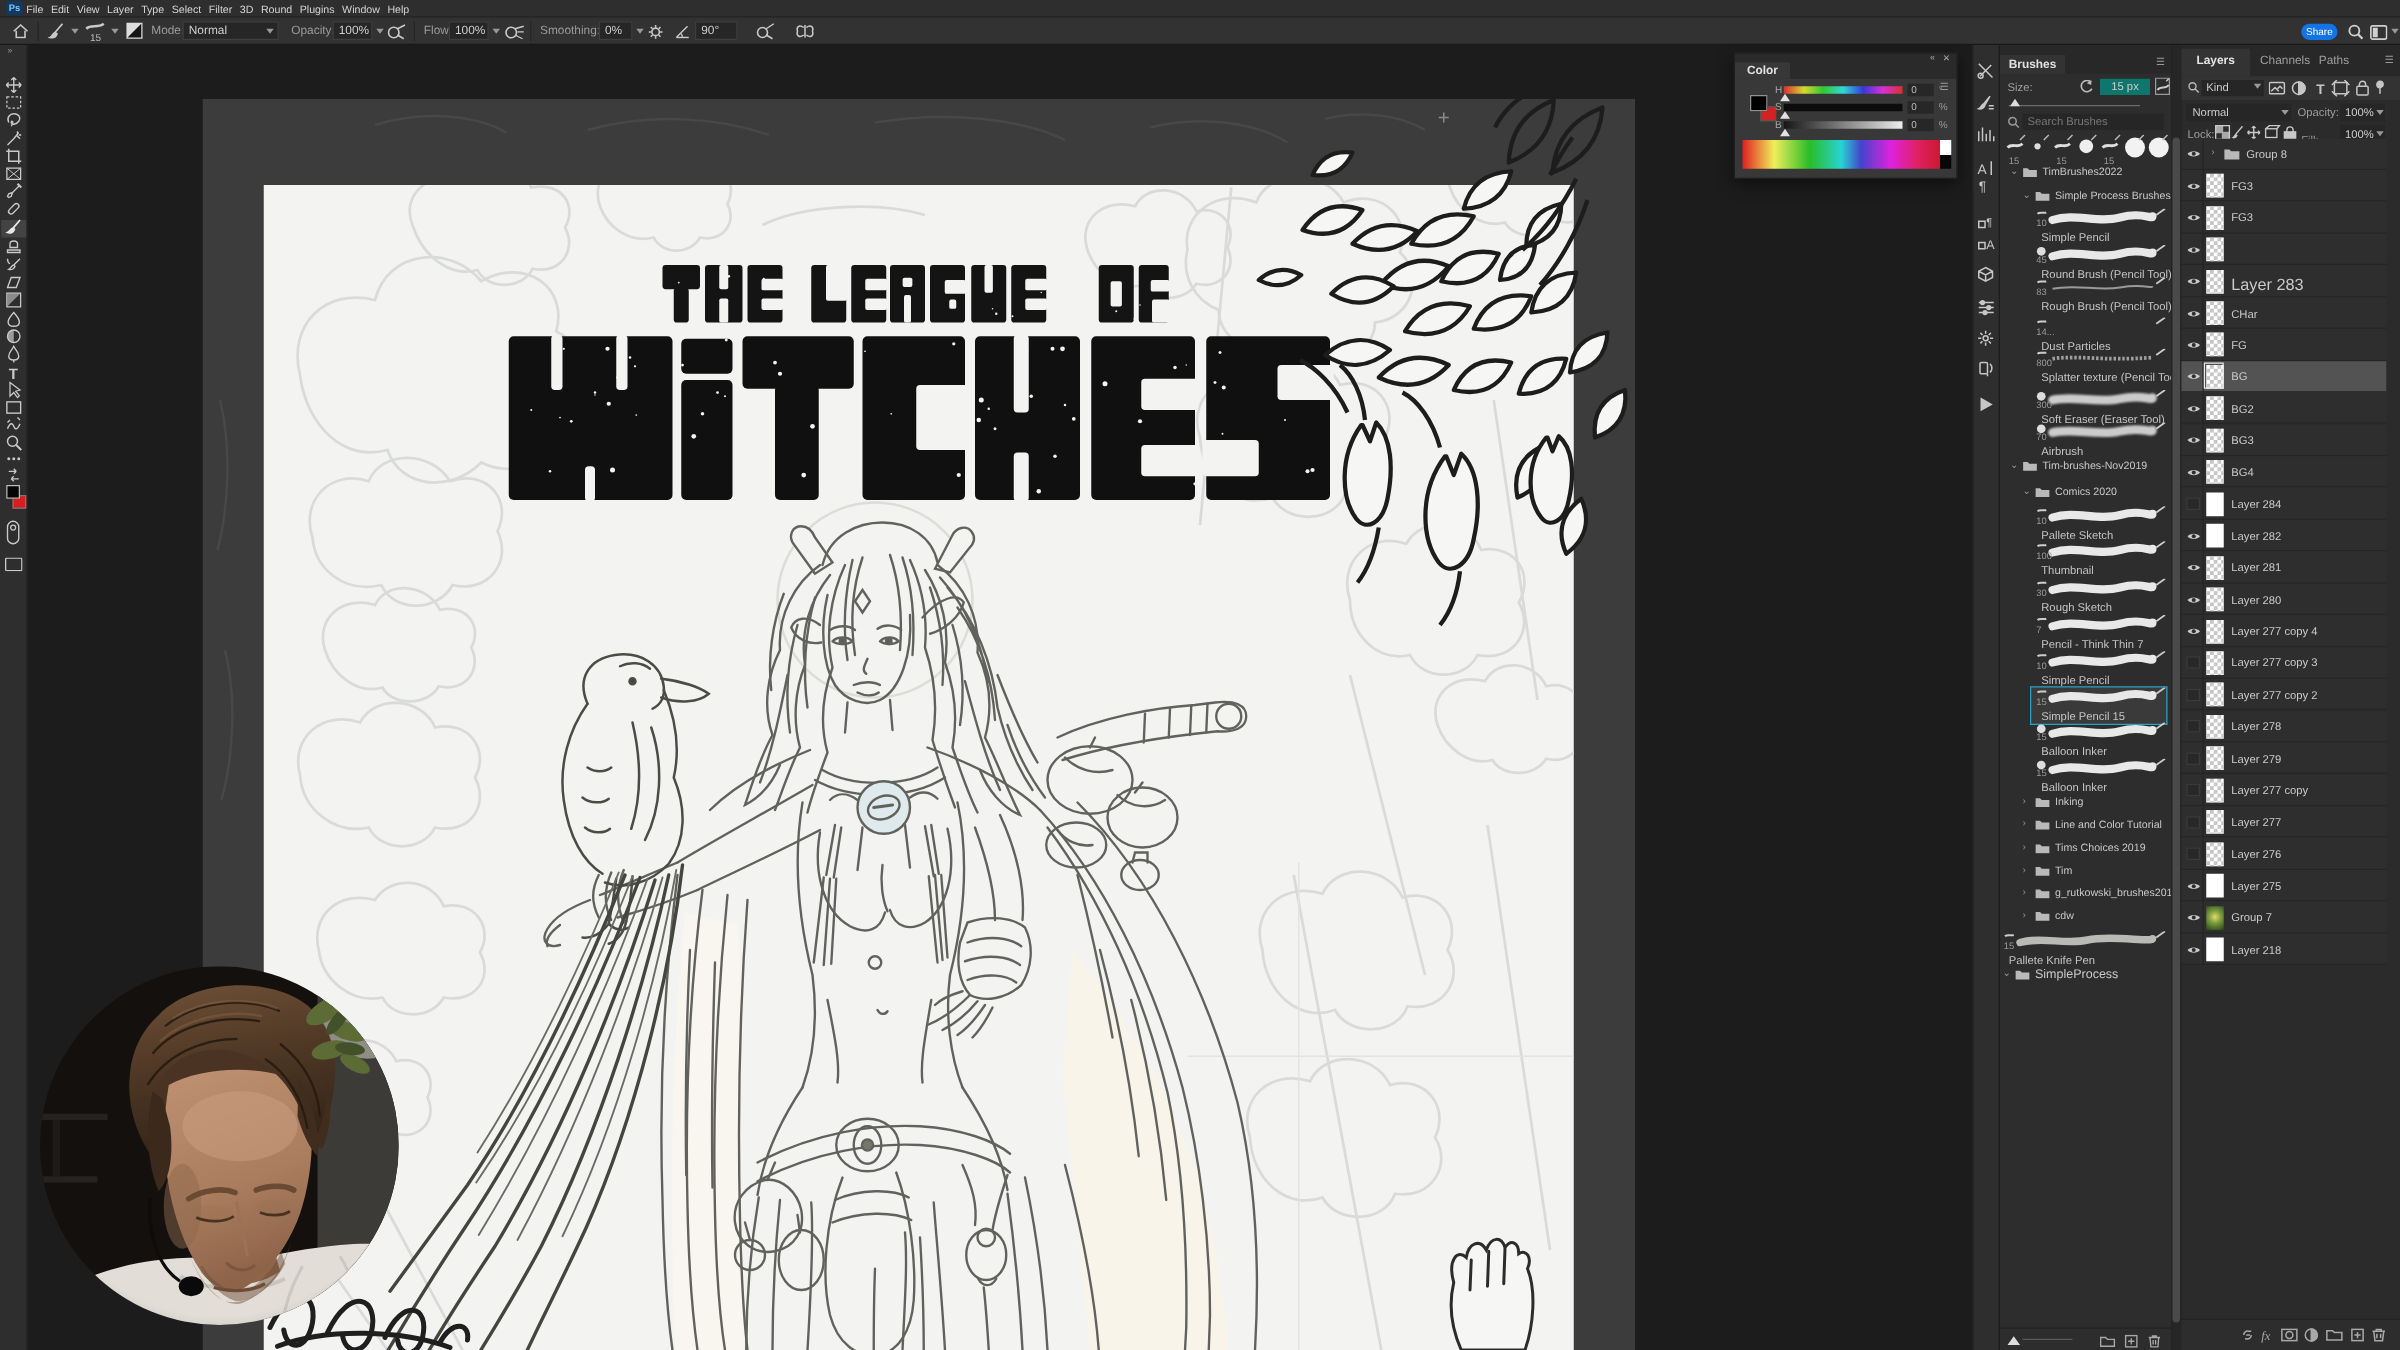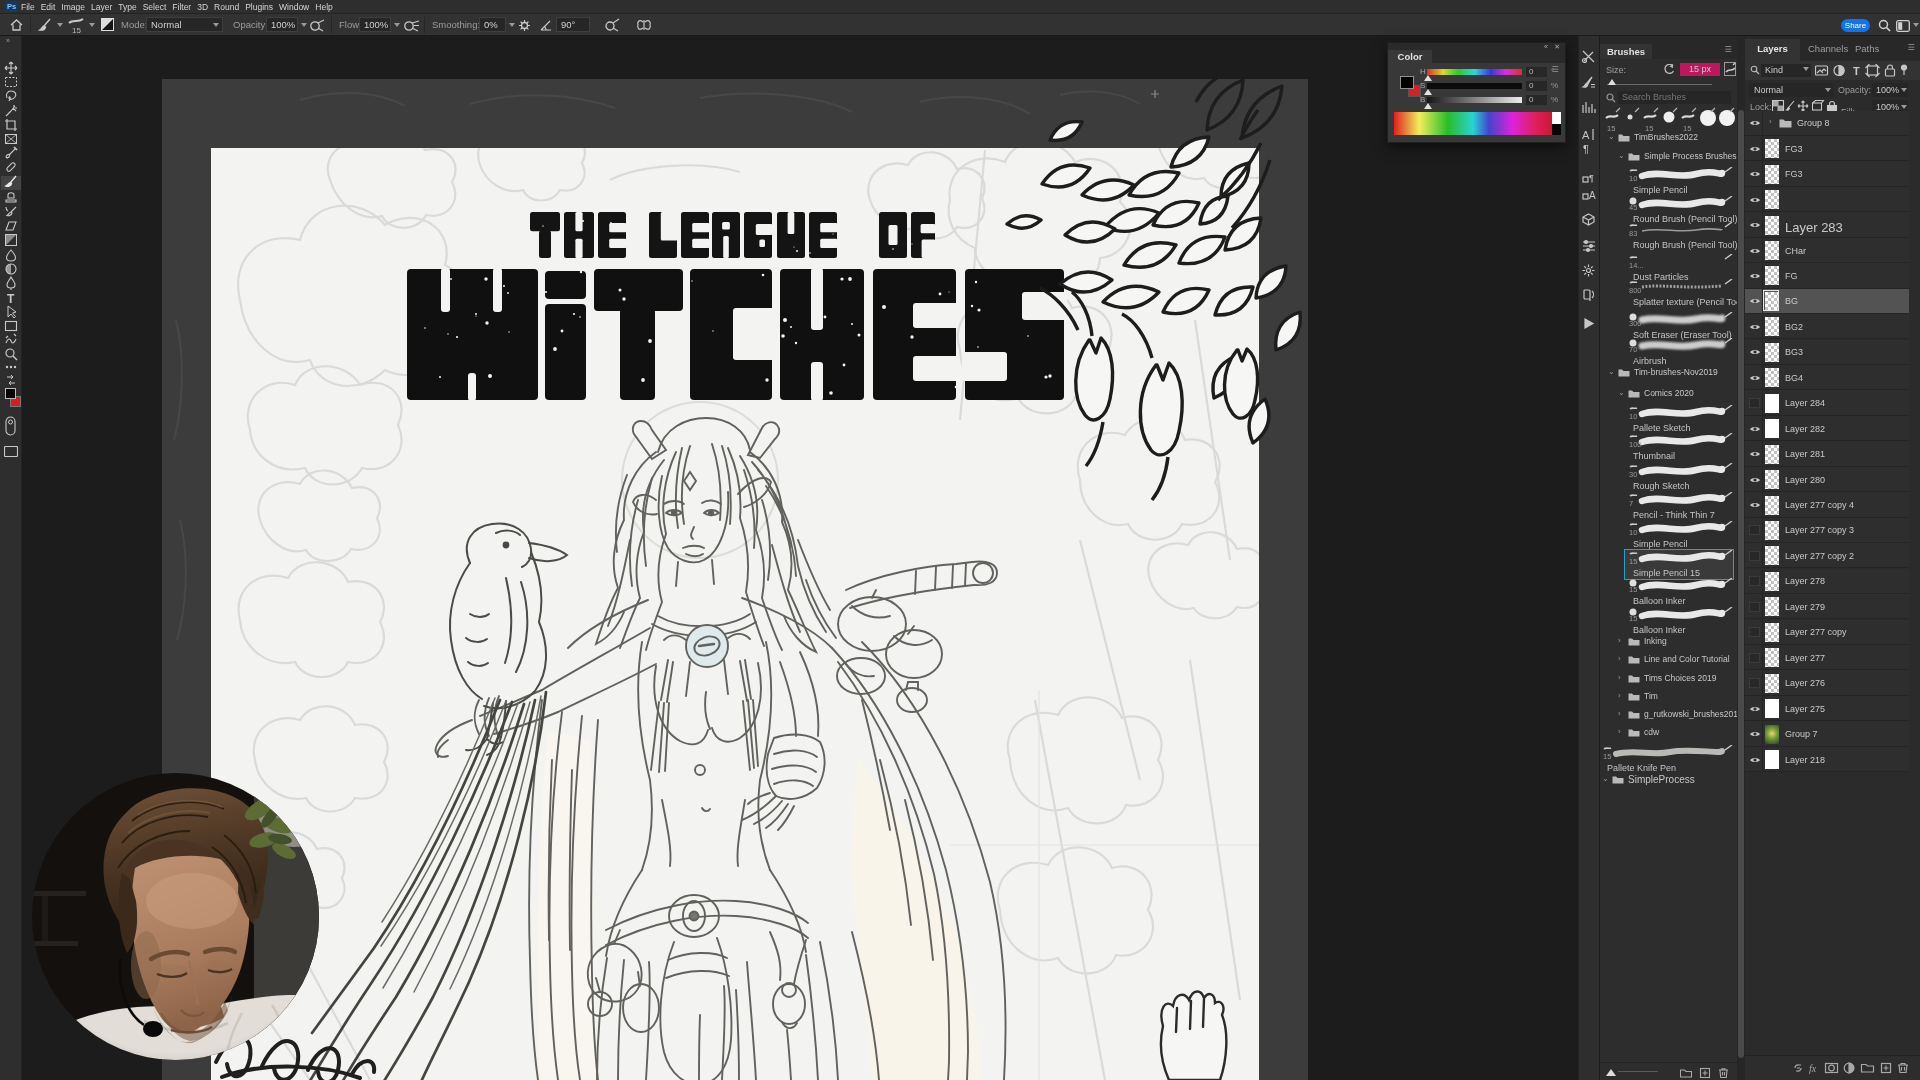--- a/index.html
+++ b/index.html
@@ -12,21 +12,21 @@
 .field{background:#262626;border:1px solid #3e3e3e;color:#cecece;padding:0 4px;height:15px;line-height:13px;top:3px;position:absolute;font-size:9.5px}
 .caret{position:absolute;top:9px;width:0;height:0;border-left:3px solid transparent;border-right:3px solid transparent;border-top:4px solid #999}
 .vsep{position:absolute;top:3px;height:16px;width:1px;background:#262626}
 .dim{color:#9b9b9b}
 </style></head><body>
 <div id="stage">
 <div class="abs" id="menubar">
       <span id="psico">Ps</span>
       <span class="m">File</span>
       <span class="m">Edit</span>
-      <span class="m">Image</span>
+      <span class="m">View</span>
       <span class="m">Layer</span>
       <span class="m">Type</span>
       <span class="m">Select</span>
       <span class="m">Filter</span>
       <span class="m">3D</span>
       <span class="m">Round</span>
       <span class="m">Plugins</span>
       <span class="m">Window</span>
       <span class="m">Help</span>
     </div>
@@ -677,21 +677,21 @@
       <div class="abs" style="left:0;top:0;width:137px;height:1044px;background:#2d2d2d"></div>
       <div class="abs" style="left:0;top:0;width:137px;height:8px;background:#282828"></div>
       <div class="abs" style="left:0;top:8px;width:137px;height:15px;background:#282828"></div>
       <div class="abs" style="left:0;top:8px;width:52px;height:15px;background:#333;color:#e0e0e0;font-size:9.5px;font-weight:bold;text-align:center;line-height:15px">Brushes</div>
       <span class="abs" style="right:5px;top:9px;font-size:8px;color:#999">☰</span>
       <span class="abs" style="left:6px;top:29px;font-size:9px;color:#a0a0a0">Size:</span>
       <svg class="abs" style="left:64px;top:28px" width="11" height="11">
         <path d="M9 2 A4.5 4.5 0 1 0 9.5 7" stroke="#bbb" fill="none" stroke-width="1.3"></path>
         <path d="M9 0 L9 4 L5.5 2.5 Z" fill="#bbb"></path>
       </svg>
-      <div class="abs" style="left:80px;top:27px;width:40px;height:13px;background:#be185d;color:#ccc;font-size:9px;line-height:13px;text-align:center">15 px</div>
+      <div class="abs" style="left:80px;top:27px;width:40px;height:13px;background:#0f766e;color:#ccc;font-size:9px;line-height:13px;text-align:center">15 px</div>
       <svg class="abs" style="left:124px;top:26px" width="12" height="14">
         <rect x="0.5" y="0.5" width="11" height="13" stroke="#999" fill="none"></rect>
         <path d="M2 10 C5 6 8 10 11 6" stroke="#ccc" fill="none" stroke-width="1.5"></path>
         <path d="M9 3 L11 1" stroke="#ccc" stroke-width="1.2"></path>
       </svg>
       <div class="abs" style="left:7px;top:48px;width:105px;height:1px;background:#6a6a6a"></div>
       <div class="abs" style="left:8px;top:43px;width:0;height:0;border-left:4px solid transparent;border-right:4px solid transparent;border-bottom:6px solid #ddd"></div>
       <svg class="abs" style="left:6px;top:57px" width="10" height="10">
         <circle cx="4" cy="4" r="3" stroke="#999" fill="none" stroke-width="1.2"></circle>
         <path d="M6 6 L9 9" stroke="#999" stroke-width="1.3"></path>

